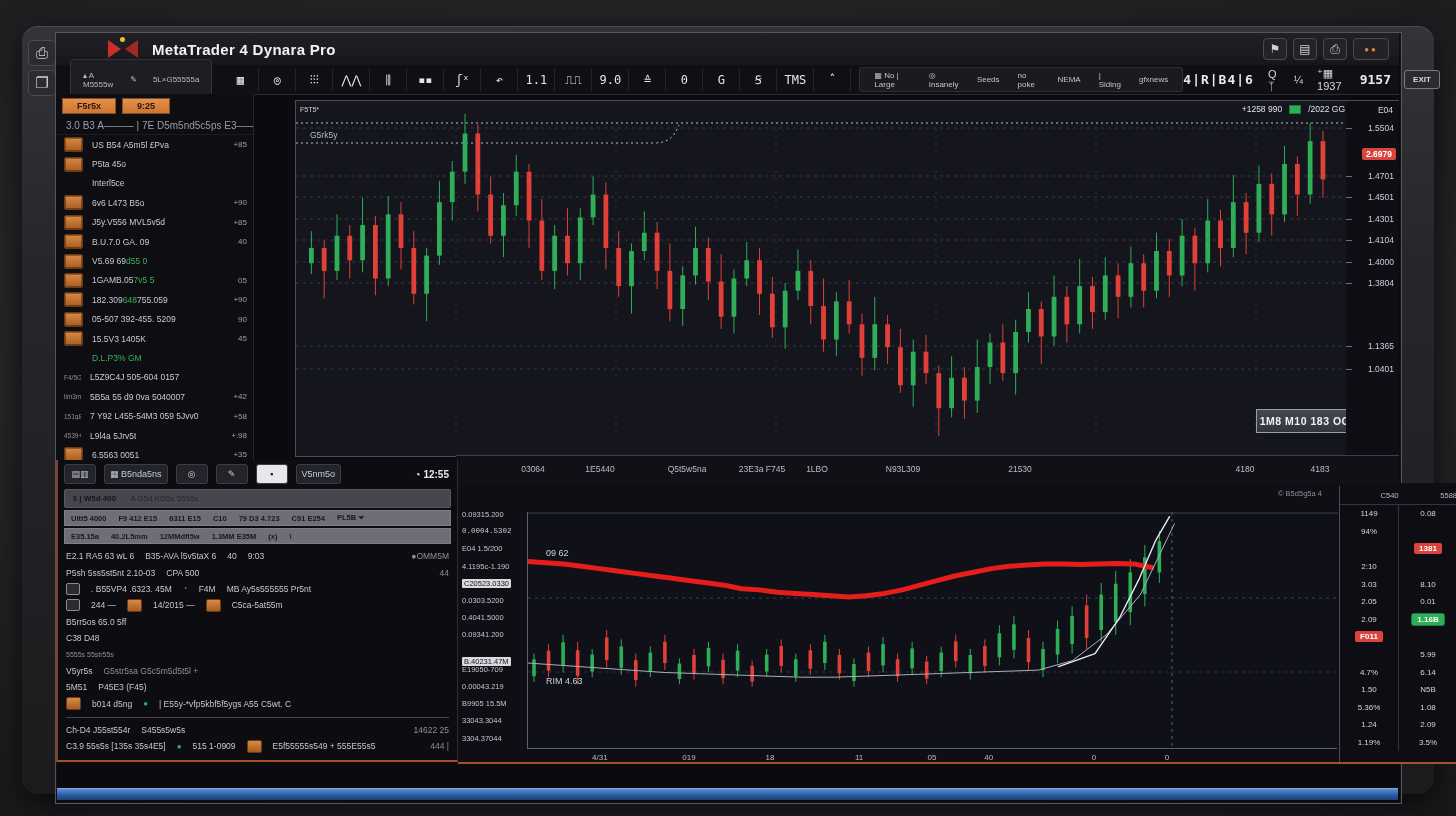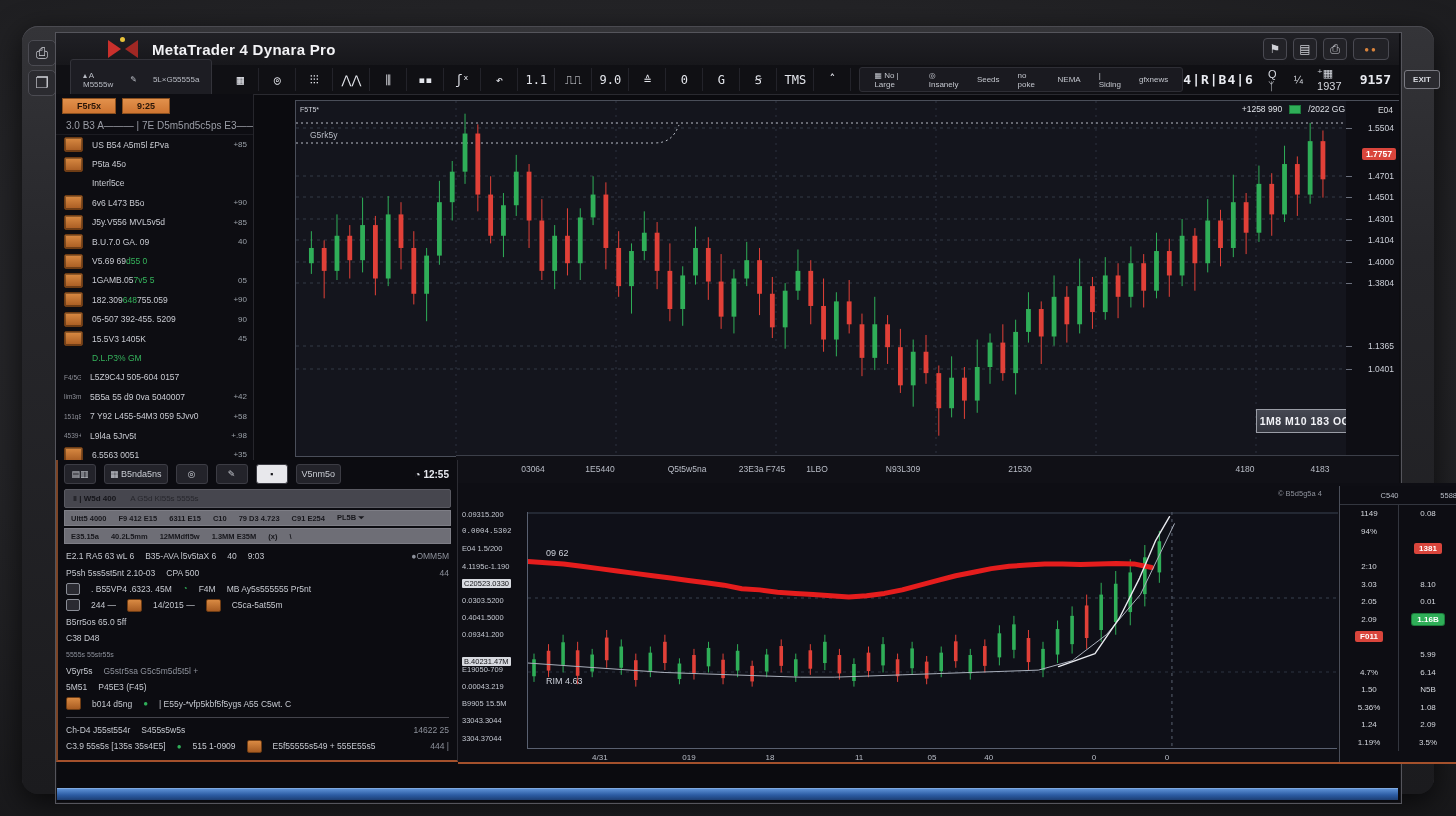--- a/index.html
+++ b/index.html
@@ -487,21 +487,21 @@
   <div id="mc-legend" class="abs">
     <span>+1258 990</span>
     <span class="swatch"></span>
     <span>/2022 GG</span>
   </div>
   <div id="tf-box" class="abs">1M8 M10 183 OG</div>
   <div id="price-axis" class="abs">
     <div id="axis-top-label">E04</div>
   <div class="ptick" style="top: 27px;">1.5504</div>
       <div class="ptick-dash" style="top: 27px;"></div>
-      <div class="ptick red" style="top: 53px;">1.7757</div>
+      <div class="ptick red" style="top: 53px;">2.6979</div>
       <div class="ptick" style="top: 75px;">1.4701</div>
       <div class="ptick-dash" style="top: 75px;"></div>
       <div class="ptick" style="top: 96px;">1.4501</div>
       <div class="ptick-dash" style="top: 96px;"></div>
       <div class="ptick" style="top: 118px;">1.4301</div>
       <div class="ptick-dash" style="top: 118px;"></div>
       <div class="ptick" style="top: 139px;">1.4104</div>
       <div class="ptick-dash" style="top: 139px;"></div>
       <div class="ptick" style="top: 161px;">1.4000</div>
       <div class="ptick-dash" style="top: 161px;"></div>

